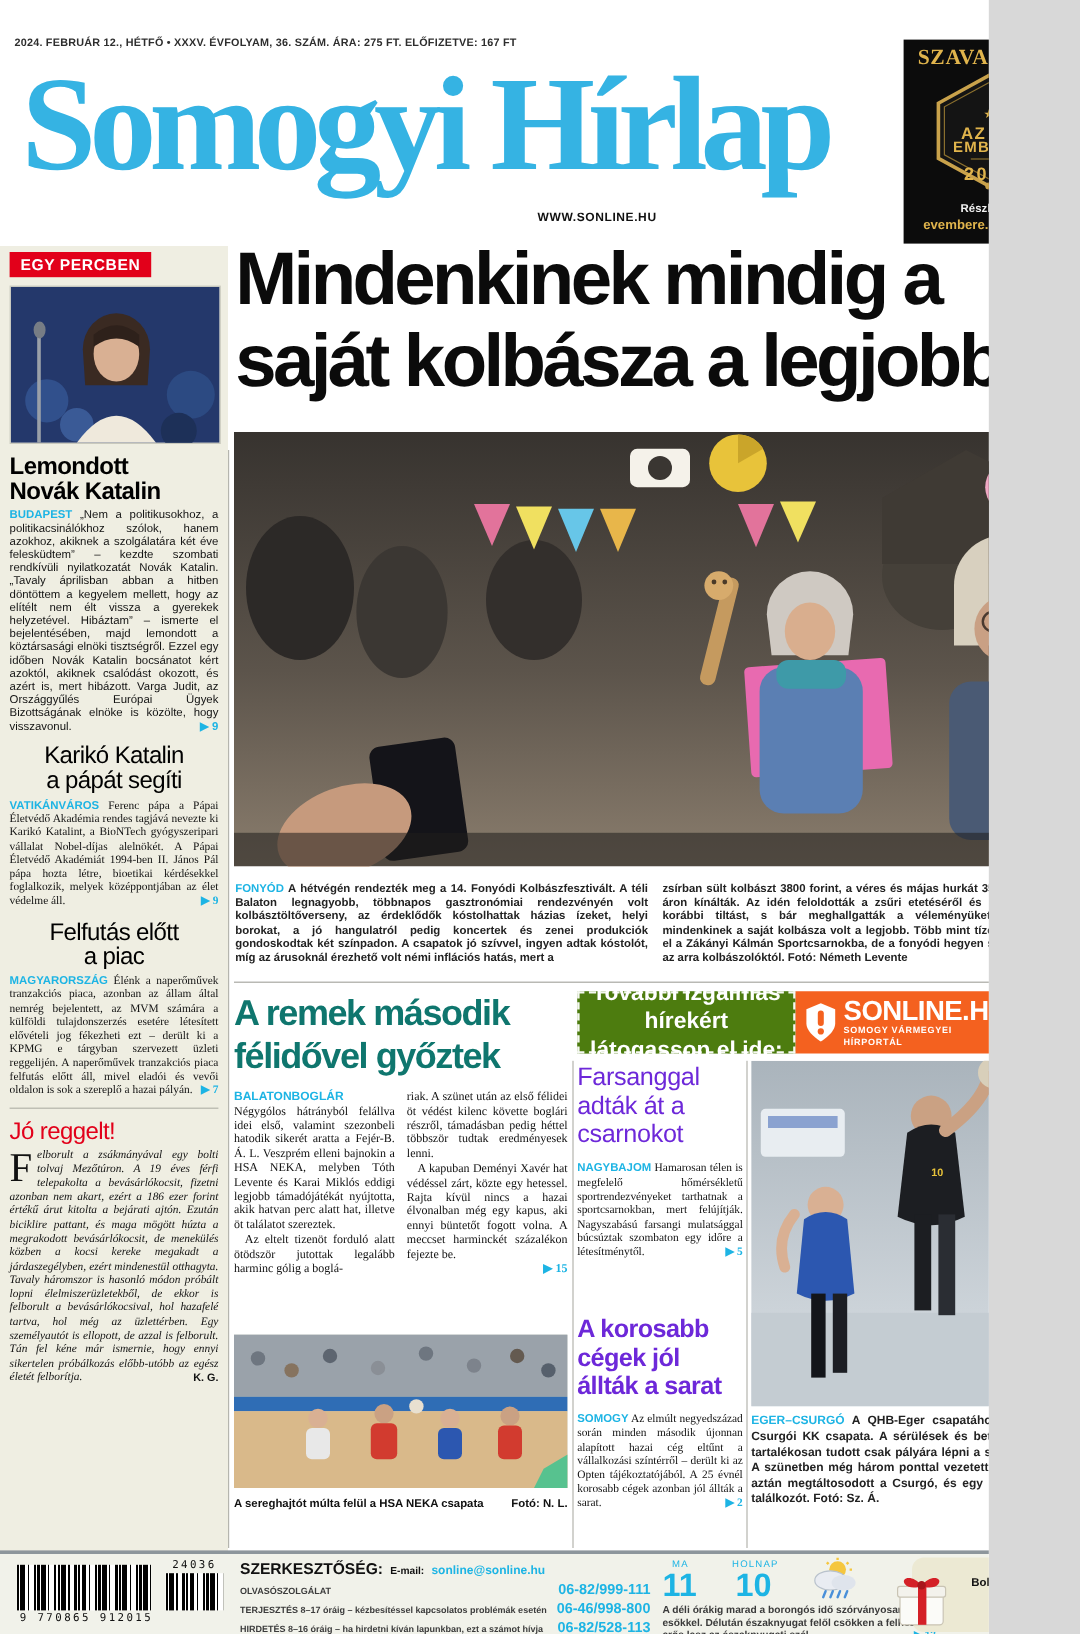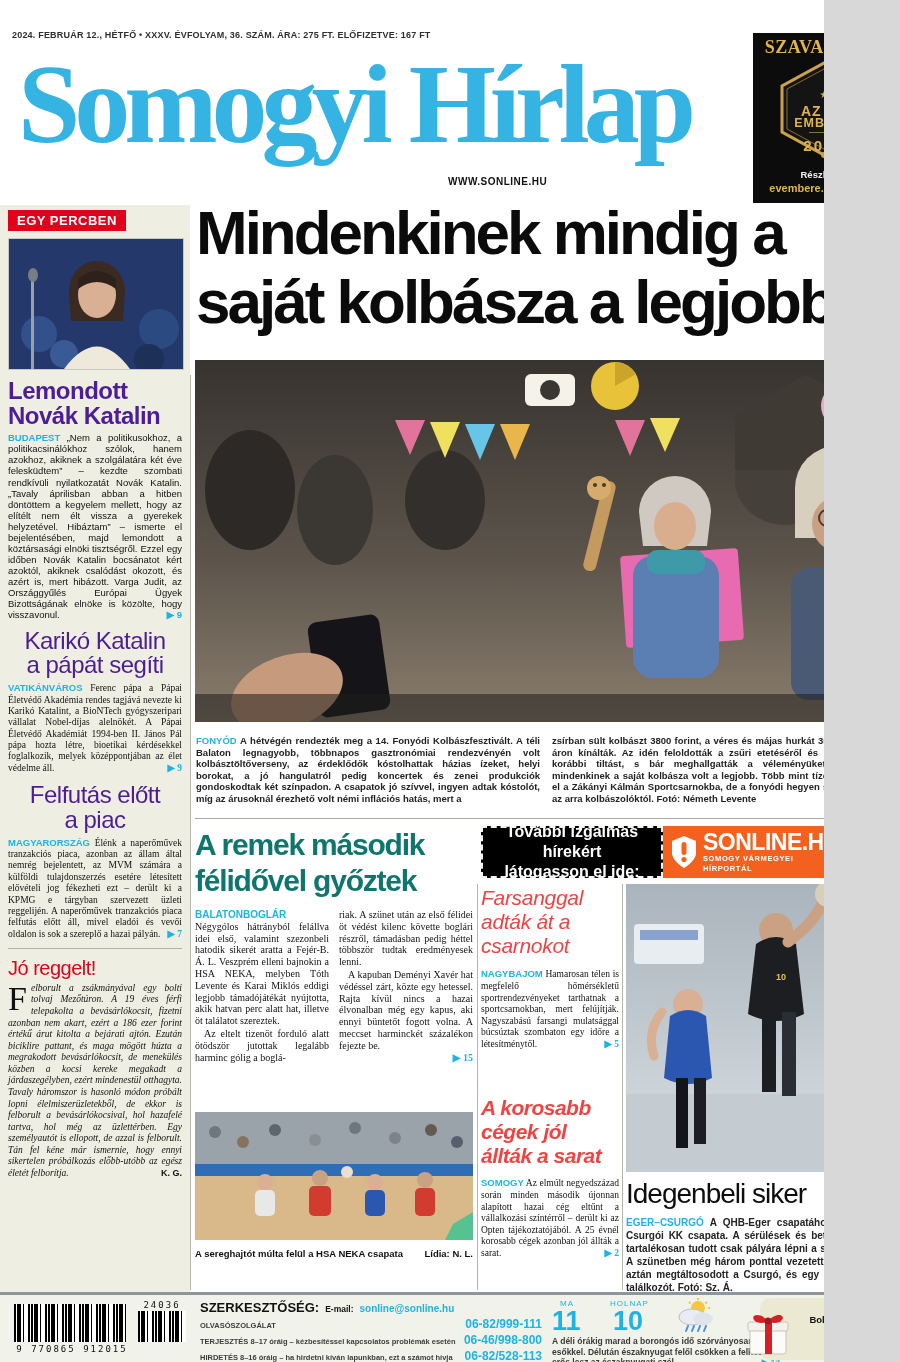--- a/index.html
+++ b/index.html
@@ -22,21 +22,21 @@
   
   .vote{background:#0c0c0c;text-align:center;color:#e0b44c;}
   .vote-title{font-family:"Liberation Serif",serif;font-weight:bold;font-size:18px;letter-spacing:.5px;}
   .vote-small{font-size:9.5px;font-weight:bold;color:#f2f2f2;}
   .vote-url{font-size:11px;font-weight:bold;color:#e0b44c;}
 
   
   .leftcol{background:#efeee2;box-sizing:border-box;padding:5px 8px;}
   .seclabel{background:#e2001a;color:#fff;font-weight:bold;font-size:13px;
             padding:3px 9px;letter-spacing:.5px;display:inline-block;}
-  .ltitle{font-size:24px;line-height:1.03;letter-spacing:-.5px;margin:9px 0 4px;color:#4c1d95;}
+  .ltitle{font-size:20px;line-height:1.03;letter-spacing:-.5px;margin:9px 0 4px;color:#000000;}
   .ltitle.bold{font-weight:bold;}
   .ltitle.reg{font-weight:normal;text-align:center;}
   .ltitle.red{color:#e2001a;font-weight:normal;font-size:20px;}
   .lbody-sans{font-size:9.5px;line-height:1.16;margin:0 0 6px;}
   .lbody-serif{font-family:"Liberation Serif",serif;font-size:9.5px;line-height:1.2;margin:0 0 6px;}
   .lbody-it{font-family:"Liberation Serif",serif;font-style:italic;font-size:9.5px;line-height:1.22;margin:0;}
   .dropcap{float:left;font-family:"Liberation Serif",serif;font-style:normal;font-size:34px;
            line-height:.82;padding:2px 4px 0 0;}
   .author{float:right;font-family:"Liberation Sans",sans-serif;font-style:normal;
           font-weight:bold;font-size:9px;}
@@ -48,29 +48,29 @@
   
   .cap{font-weight:bold;font-size:9.5px;line-height:1.22;color:#222;}
 
   
   .mtitle{font-weight:bold;font-size:30px;line-height:1.2;letter-spacing:-1.2px;color:#0f766e;}
   .colp{font-family:"Liberation Serif",serif;font-size:10px;line-height:1.18;margin:0;}
   .colp .ind{display:block;text-indent:9px;margin-top:1px;}
   .photocap{font-weight:bold;font-size:9.5px;}
 
   
-  .ban-cyan{background:#000000;border:2px dashed rgba(255,255,255,.95);box-sizing:border-box;
-            color:#fff;font-weight:bold;font-size:16px;line-height:1.25;text-align:center;
+  .ban-cyan{background:#4d7c0f;border:2px dashed rgba(255,255,255,.95);box-sizing:border-box;
+            color:#fff;font-weight:bold;font-size:19px;line-height:1.25;text-align:center;
             display:flex;align-items:center;justify-content:center;}
   .ban-orange{background:#f4611f;border-radius:0 10px 10px 0;display:flex;align-items:center;
               padding:0 8px 0 8px;box-sizing:border-box;color:#fff;}
   .ban-brand{font-weight:bold;font-size:23px;letter-spacing:-.5px;line-height:1;}
   .ban-sub{font-weight:bold;font-size:7.5px;letter-spacing:.6px;line-height:1.25;}
 
-  .rtitle{font-weight:normal;font-size:19px;line-height:1.15;letter-spacing:-.3px;color:#ef4444;font-style:italic;}
+  .rtitle{font-weight:normal;font-size:19px;line-height:1.15;letter-spacing:-.3px;color:#6d28d9;}
   .rtitle.bold{font-weight:bold;font-size:20px;letter-spacing:-.5px;}
   .rbody{font-family:"Liberation Serif",serif;font-size:9.5px;line-height:1.22;}
   .ititle{font-weight:normal;font-size:28px;letter-spacing:-1px;color:#0d0d0d;}
   .ibody{font-weight:bold;font-size:10px;line-height:1.3;color:#222;}
 
   
   .footband{background:#8d969c;}
   .footer{background:#f1f2ea;}
   .bars{background:repeating-linear-gradient(90deg,#000 0 2px,#fff 2px 3px,#000 3px 7px,#fff 7px 9px,#000 9px 10px,#fff 10px 14px,#000 14px 16px,#fff 16px 17px);}
   .bcnum{font-family:"DejaVu Sans Mono",monospace;font-size:9px;letter-spacing:2px;}
@@ -236,21 +236,21 @@
       <rect x="114" y="74" width="22" height="30" rx="5" fill="#d23b2f"></rect>
     <circle cx="180" cy="70" r="8" fill="#d9b093"></circle>
       <rect x="170" y="78" width="20" height="26" rx="5" fill="#2c57b0"></rect>
     <circle cx="230" cy="68" r="8" fill="#caa183"></circle>
       <rect x="220" y="76" width="20" height="28" rx="5" fill="#d23b2f"></rect>
     <circle cx="152" cy="60" r="6" fill="#e8e0d0"></circle>
     <polygon points="258,112 278,100 278,128 250,128" fill="#57c28f"></polygon>
   </svg>
   <div class="abs" style="left:195px;top:1248px;width:278px;display:flex;justify-content:space-between;">
     <span class="photocap">A sereghajtót múlta felül a HSA NEKA csapata</span>
-    <span class="photocap">Lídia: N. L.</span>
+    <span class="photocap">Fotó: N. L.</span>
   </div>
 
   <div class="abs rule-v" style="left:477px;top:884px;height:406px;"></div>
 
   <div class="abs" style="left:481px;top:826px;width:414px;height:52px;display:flex;">
     <div class="ban-cyan preline" style="width:182px;height:52px;">További izgalmas hírekért
 látogasson el ide:</div>
     <div class="ban-orange" style="width:232px;height:52px;">
       <svg width="26" height="34" viewBox="0 0 26 34" style="margin-right:6px;flex:none;">
         <path d="M13,1 L25,6 V18 C25,26 13,33 13,33 C13,33 1,26 1,18 V6 Z" fill="#ffffff"></path>
@@ -300,21 +300,20 @@
     <circle cx="202" cy="10" r="13" fill="#d8cfba"></circle>
     <circle cx="62" cy="120" r="15" fill="#d9b093"></circle>
     <path d="M44,132 q18,-12 36,0 l6,62 q-24,12 -48,0 z" fill="#2c57b0"></path>
     <rect x="50" y="194" width="12" height="70" fill="#13151a"></rect>
       <rect x="68" y="194" width="12" height="66" fill="#1c1e24"></rect>
     <path d="M36,128 q-16,20 -8,44" stroke="#d9b093" stroke-width="9" fill="none" stroke-linecap="round"></path>
     <text x="150" y="96" font-size="9" fill="#e8c33a" font-family="sans-serif" font-weight="bold">10</text>
   </svg>
 
   <div class="abs" style="left:626px;top:1178px;width:269px;">
-    <h2 class="ititle" style="margin:0 0 6px;">Idegenbeli siker</h2>
     <p class="ibody jtext" style="margin:0;"><span class="kick">EGER–CSURGÓ</span> <span>A QHB-Eger csapatához látogatott a Csurgói KK csapata. A sérülések és betegségek miatt tartalékosan tudott csak pályára lépni a somogyi gárda. A szünetben még három ponttal vezetett az ellenfél, de aztán megtáltosodott a Csurgó, és egy góllal nyerte a találkozót.</span> <b>Fotó: Sz. Á.</b> <span class="pmark">▶ 14</span></p>
   </div>
 
   <div class="abs footband" style="left:0;top:1292px;width:900px;height:3px;"></div>
   <div class="abs footer" style="left:0;top:1295px;width:900px;height:67px;"></div>
 
   <div class="abs" style="left:12px;top:1300px;width:176px;height:58px;">
     <div class="bars" style="position:absolute;left:2px;top:4px;width:112px;height:38px;"></div>
     <div class="bcnum" style="position:absolute;left:0;top:44px;width:120px;text-align:center;">9 770865 912015</div>
     <div class="bcnum" style="position:absolute;left:124px;top:0;width:52px;text-align:center;">24036</div>

